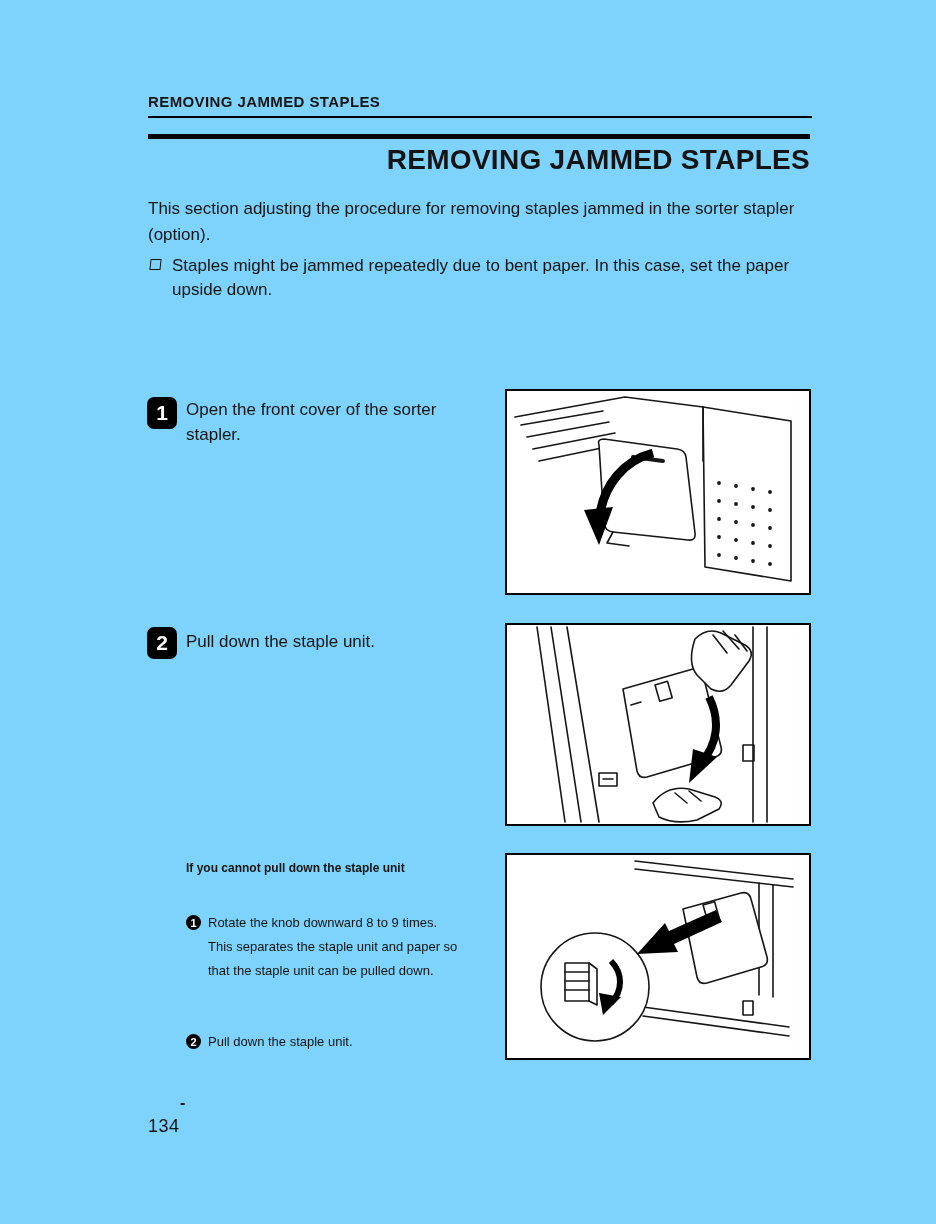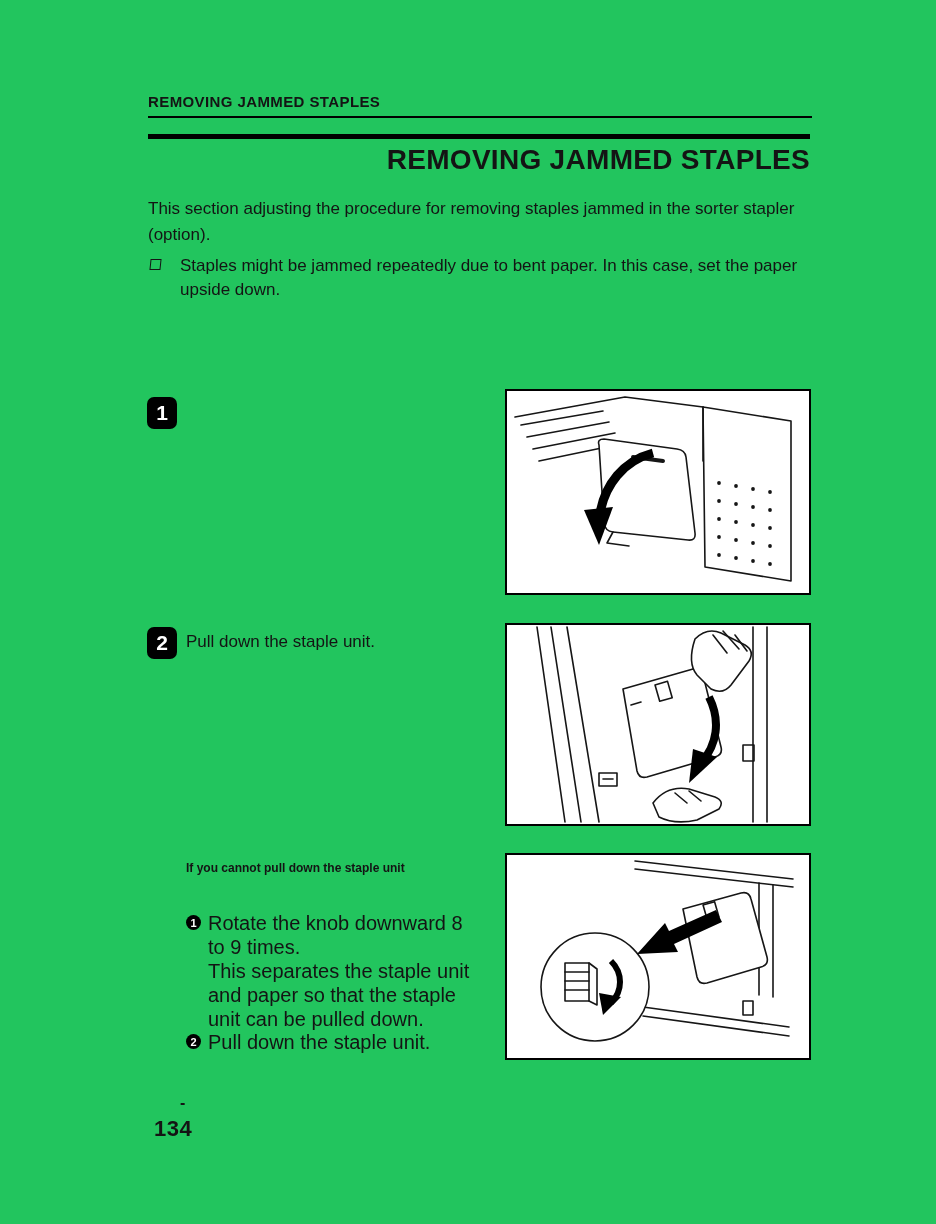--- a/index.html
+++ b/index.html
@@ -4,21 +4,21 @@
 <style>
   * { margin: 0; padding: 0; box-sizing: border-box; }
   html, body { background: #ffffff; }
   body {
     width: 936px; height: 1224px;
     font-family: "Liberation Sans", "DejaVu Sans", sans-serif;
     color: #141414;
     position: relative;
     overflow: hidden;
   }
-  .sheet { position: absolute; inset: 0; background: #22c55e; }
+  .sheet { position: absolute; inset: 0; background: #7dd3fc; }
 
   .running-header {
     position: absolute; left: 148px; top: 93px;
     font-size: 15px; font-weight: 700; letter-spacing: 0.4px;
   }
   .header-rule {
     position: absolute; left: 148px; top: 116px;
     width: 664px; height: 2px; background: #000;
   }
   .thick-rule {
@@ -27,21 +27,21 @@
   }
   .page-title {
     position: absolute; left: 148px; top: 144px; width: 662px;
     text-align: right; font-size: 28px; font-weight: 700; letter-spacing: 0.3px;
   }
   .intro {
     position: absolute; left: 148px; top: 196px; width: 674px;
     font-size: 17px; line-height: 26px;
   }
   .notes { position: absolute; left: 148px; top: 254px; width: 676px; }
-  .note { display: flex; margin-bottom: 14px; gap: 8px; }
+  .note { display: flex; margin-bottom: 14px; }
   .square-bullet {
     flex: none; width: 11px; height: 11px;
     border: 1.7px solid #141414; margin: 5px 11px 0 2px;
     transform: skewX(-6deg);
   }
   .note-text { font-size: 17px; line-height: 24px; }
 
   .step-badge {
     position: absolute; width: 30px; height: 32px;
     background: #000; color: #fff; border-radius: 7px;
@@ -69,25 +69,25 @@
   }
   .sub-item { position: absolute; left: 186px; width: 296px; display: flex; }
   .sub-item-1 { top: 911px; }
   .sub-item-2 { top: 1030px; }
   .num-circle {
     flex: none; width: 15px; height: 15px; border-radius: 50%;
     background: #000; color: #fff; font-size: 11px; font-weight: 700;
     display: inline-flex; align-items: center; justify-content: center;
     margin: 4px 7px 0 0;
   }
-  .sub-text { font-size: 20px; line-height: 24px; }
+  .sub-text { font-size: 13px; line-height: 24px; }
   .sub-text p { margin: 0; }
 
   .footer-dash { position: absolute; left: 180px; top: 1094px; font-size: 16px; font-weight: 700; }
-  .page-number { position: absolute; left: 154px; top: 1116px; font-size: 22px; font-weight: 700; letter-spacing: 0.5px; }
+  .page-number { position: absolute; left: 148px; top: 1116px; font-size: 18px; font-weight: 400; letter-spacing: 0.5px; }
 </style>
 </head>
 <body>
 
 <div class="sheet">
 
   <div class="running-header">REMOVING JAMMED STAPLES</div>
   <div class="header-rule"></div>
   <div class="thick-rule"></div>
   <h1 class="page-title">REMOVING JAMMED STAPLES</h1>
@@ -95,20 +95,21 @@
   <p class="intro">This section adjusting the procedure for removing staples jammed in the sorter stapler (option).</p>
 
   <div class="notes">
     <div class="note">
       <span class="square-bullet"></span>
       <span class="note-text">Staples might be jammed repeatedly due to bent paper. In this case, set the paper upside down.</span>
     </div>
   </div>
 
   <div class="step-badge badge-1">1</div>
+  <div class="step-text step-text-1">Open the front cover of the sorter stapler.</div>
 
   <div class="figure figure-1">
     <svg viewBox="0 0 302 202">
       <g fill="none" stroke="#161616" stroke-width="1.6" stroke-linecap="round" stroke-linejoin="round">
         <path d="M8 26 L118 6 L196 16"></path>
         <path d="M14 34 L96 20"></path>
         <path d="M20 46 L102 31"></path>
         <path d="M26 58 L108 42"></path>
         <path d="M32 70 L114 53"></path>
         <path d="M196 16 L284 30 L284 190 L198 176 Z"></path>

